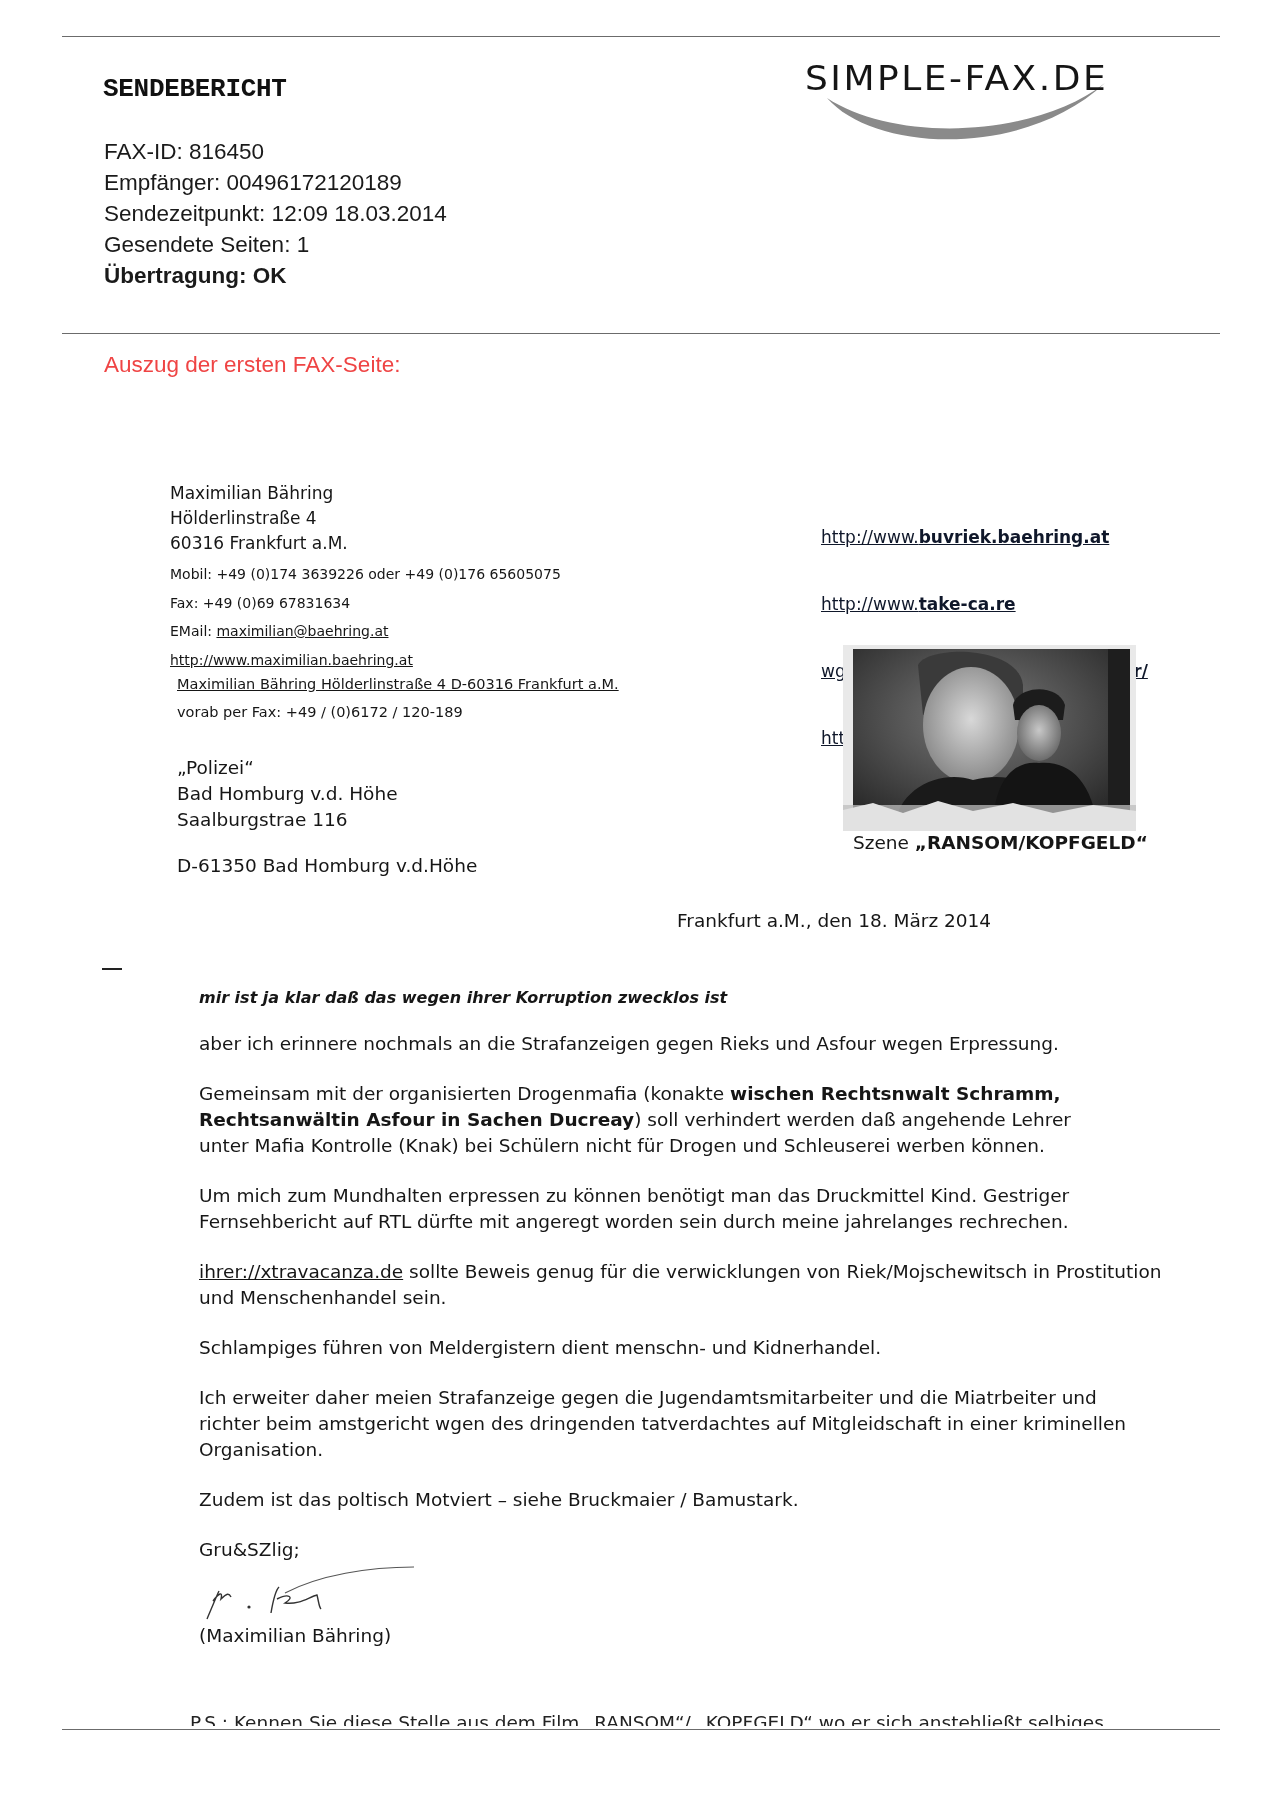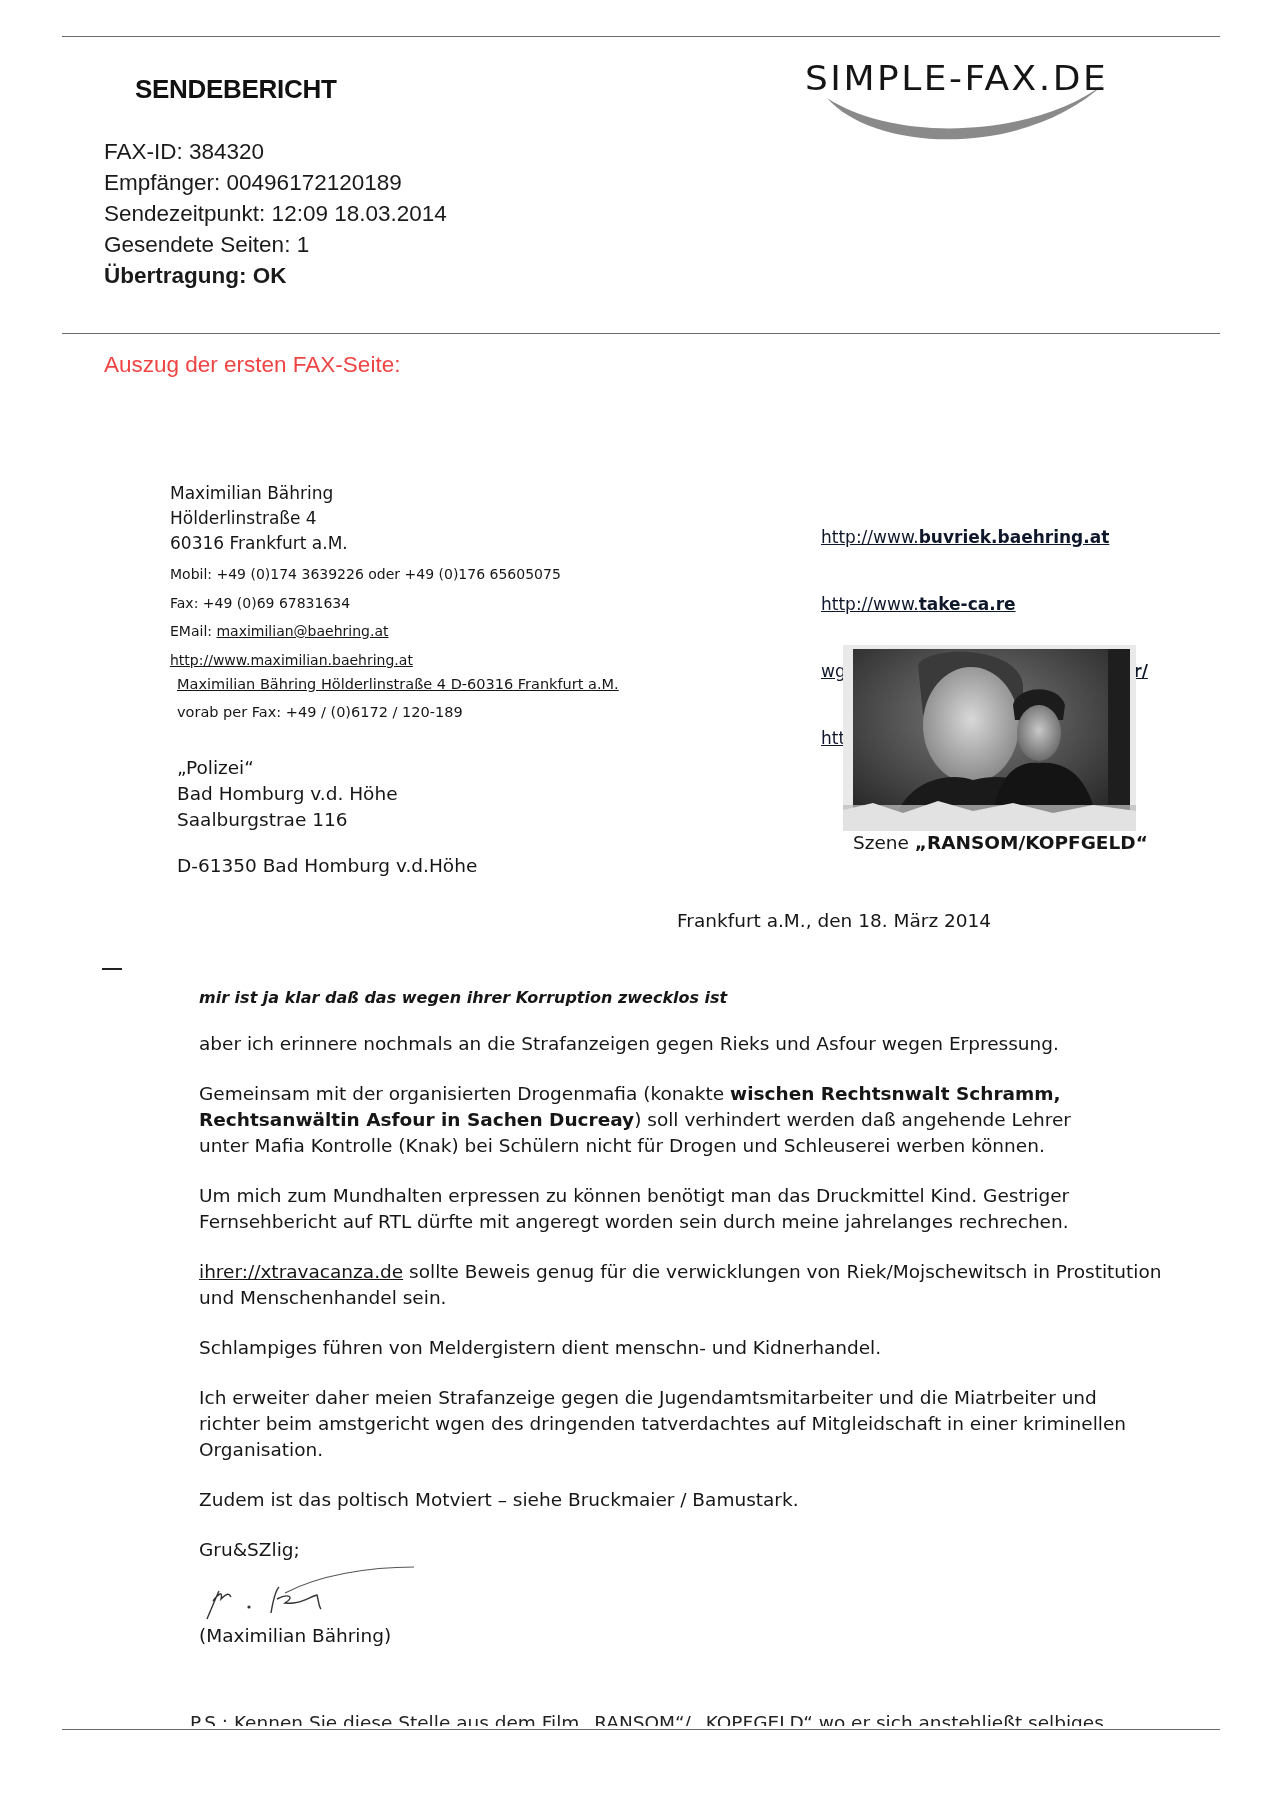--- a/index.html
+++ b/index.html
@@ -1,21 +1,21 @@
 <!DOCTYPE html>
 <html><head>
   <meta charset="utf-8">
   <style>
     html, body { margin: 0; padding: 0; background: #ffffff; }
     body { width: 1280px; height: 1811px; position: relative; overflow: hidden; color: #111; font-family: "DejaVu Sans", sans-serif; }
     .hr { position: absolute; left: 62px; width: 1158px; height: 0; border-top: 1.5px solid #6b6b6b; }
     .abs { position: absolute; }
 
     
-    .report-title { left: 103px; top: 74px; font-family: Liberation Sans, sans-serif; font-weight: bold; font-size: 26px; letter-spacing: -0.3px; margin-left: 32px; }
+    .report-title { left: 103px; top: 74px; font-family: Liberation Mono, monospace; font-weight: bold; font-size: 26px; letter-spacing: -0.3px; }
     .report-lines { left: 104px; top: 136px; font-family: "Liberation Sans", sans-serif; font-size: 22.5px; line-height: 31px; color: #1a1a1a; }
     .report-lines .bold { font-weight: bold; }
     .logo { left: 805px; top: 58px; width: 420px; height: 92px; }
     .logo-text { position: absolute; left: 0; top: 0; font-family: "DejaVu Sans", sans-serif; font-size: 36px; letter-spacing: 2.5px; color: #151515; font-weight: normal; transform: scaleY(0.95); }
     .logo svg { position: absolute; left: 0; top: 0; }
 
     .excerpt-label { left: 104px; top: 352px; font-family: "Liberation Sans", sans-serif; font-size: 22.5px; color: #ef4444; }
 
     
     .fax { font-family: "DejaVu Sans", sans-serif; color: #161616; }
@@ -49,21 +49,21 @@
 </head>
 <body>
 
 <div class="hr" style="top:36px"></div>
 <div class="hr" style="top:333px"></div>
 <div class="hr" style="top:1729px"></div>
 
 <div class="abs report-title">SENDEBERICHT</div>
 
 <div class="abs report-lines">
-  <div>FAX-ID: 384320</div>
+  <div>FAX-ID: 816450</div>
   <div>Empfänger: 00496172120189</div>
   <div>Sendezeitpunkt: 12:09 18.03.2014</div>
   <div>Gesendete Seiten: 1</div>
   <div class="bold">Übertragung: OK</div>
 </div>
 
 <div class="abs logo">
   <svg width="420" height="92" viewBox="0 0 420 92">
     <path d="M22 40 C 70 95, 220 100, 300 25 C 230 80, 90 85, 22 40 Z" fill="#8a8a8a"></path>
   </svg>

